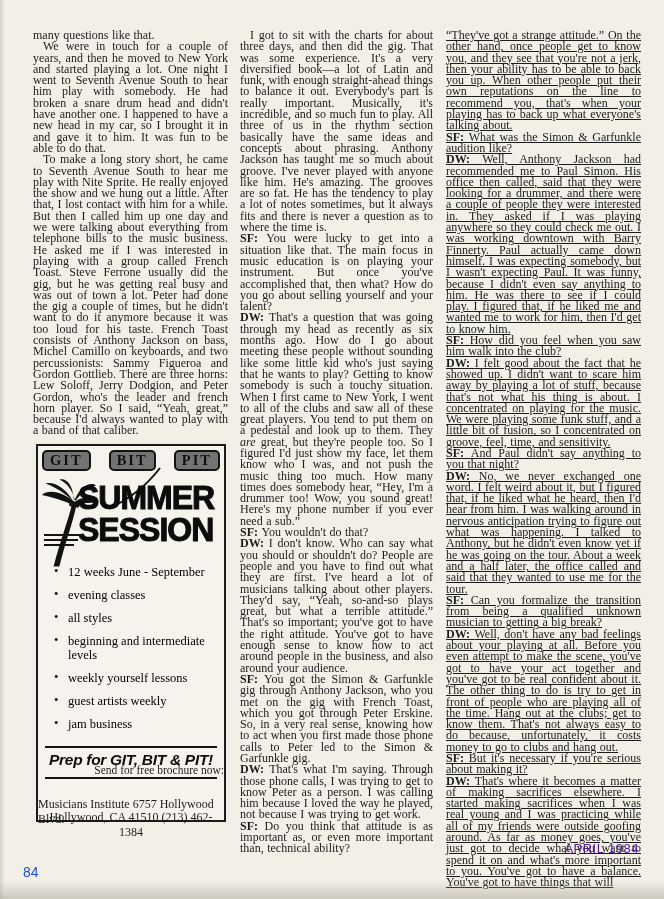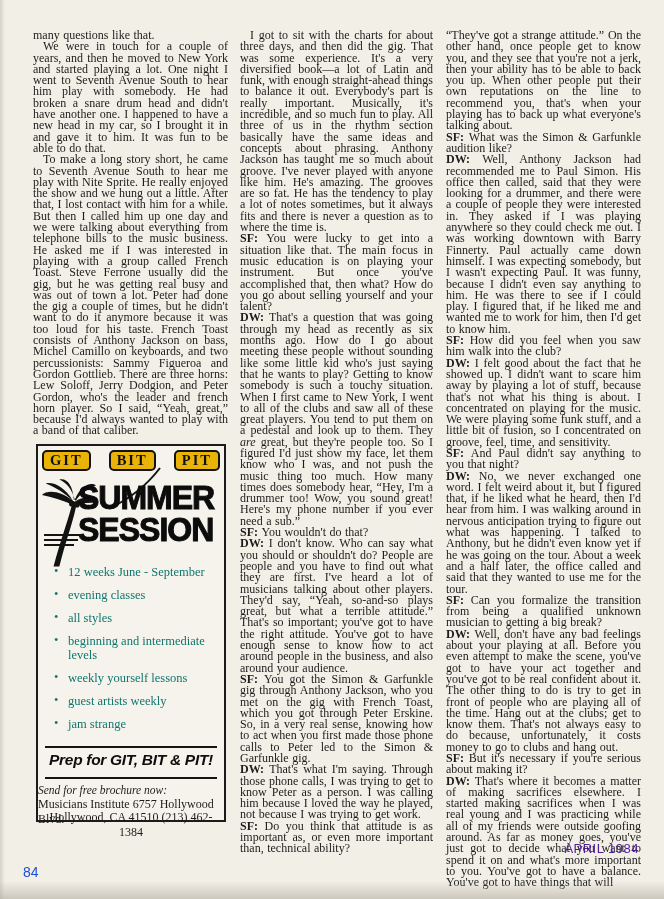--- a/index.html
+++ b/index.html
@@ -13,69 +13,69 @@
     background:linear-gradient(180deg, rgba(190,185,172,0) 0%, rgba(178,173,160,0.6) 100%);
   }
   .scan-left{
     position:absolute; left:0; top:0; bottom:0; width:5px;
     background:linear-gradient(90deg, rgba(160,155,145,0.35), rgba(160,155,145,0));
   }
   
   .col{ position:absolute; top:30px; }
   .col-1{ left:33px;  width:195px; }
   .col-2{ left:240px; width:193px; }
-  .col-3{ left:446px; width:195px; }
+  .col-3{ left:446px; width:195px;text-decoration:underline; }
   .body-para{
     margin:0; font-size:12px; line-height:11.3px;
     text-align:justify; word-spacing:0.5px;
   }
   .body-para.indent{ text-indent:10px; }
   .body-para b{ font-weight:bold; }
   
   .ad{
     position:absolute; left:36px; top:444px; width:186px; height:374px;
     border:2px solid #1b1b1b; background:#f5f3ec;
   }
   .logo-row{
     position:absolute; left:4px; right:4px; top:4px;
     display:flex; justify-content:space-between;
   }
   .logo-box{
     display:inline-block; border:2.5px solid #131313; border-radius:5px;
     padding:0 6px; height:17px; line-height:16px;
     font-weight:bold; font-size:14.5px; letter-spacing:2px;
-    background:#eab308; color:#111;
+    background:#737373; color:#111;
   }
   .swoosh{ position:absolute; left:30px; top:20px; }
   .palm{ position:absolute; left:2px; top:28px; }
   .ad-title{
     position:absolute; left:40px; top:36px;
     font-family:"Liberation Sans", sans-serif; font-weight:bold;
     font-size:32px; line-height:30px; color:#0c0c0c;
     letter-spacing:-1px; -webkit-text-stroke:1px #0c0c0c;
     transform:scaleY(1.05); transform-origin:top left; white-space:nowrap;
   }
   .ground-lines{ position:absolute; left:6px; top:88px; }
   .ground-lines div{ height:2px; background:#141414; margin-bottom:3px; }
   .gl-1{ width:38px; } .gl-2{ width:34px; } .gl-3{ width:30px; }
   .ad-bullets{
     position:absolute; left:16px; top:120px; width:160px;
     margin:0; padding:0; list-style:none;
-    font-size:12.5px; line-height:13.5px; color:#0f766e;
+    font-size:12.5px; line-height:13.5px; color:#000000;
   }
   .ad-bullets li{ margin-bottom:9.5px; padding-left:14px; position:relative; }
   .ad-bullets li::before{ content:"•"; position:absolute; left:0; top:-1px; }
   .prep-rule{ position:absolute; left:7px; right:7px; height:0; border-top:2px solid #141414; }
   .rule-top{ top:300px; } .rule-bottom{ top:331px; }
   .prep-text{
     position:absolute; left:0; right:0; top:305px; text-align:center;
     font-family:"Liberation Sans", sans-serif; font-weight:bold; font-style:italic;
     font-size:15.5px; color:#0e0e0e; letter-spacing:-0.3px;
   }
-  .send-line{ position:absolute; left:0; right:0; top:338px; text-align:left; font-size:11.5px;font-style:italic; }
+  .send-line{ position:absolute; left:0; right:0; top:318px; text-align:right; font-size:11.5px; }
   .addr-1{ position:absolute; left:0; right:0; top:351px; font-size:12px; }
   .addr-2{ position:absolute; left:0; right:0; top:363.5px; text-align:center; font-size:12px; }
   
   .page-num{
     position:absolute; left:23px; top:864px;
     font-family:"Liberation Sans", sans-serif; font-size:14px; color:#1d4ed8;
   }
   .issue{
     position:absolute; right:25px; top:841px;
     font-family:"Liberation Sans", sans-serif; font-size:13px;
@@ -151,21 +151,21 @@
         <div class="gl-3"></div>
     </div>
 
     <ul class="ad-bullets">
         <li>12 weeks June - September</li>
         <li>evening classes</li>
         <li>all styles</li>
         <li>beginning and intermediate levels</li>
         <li>weekly yourself lessons</li>
         <li>guest artists weekly</li>
-        <li>jam strange</li>
+        <li>jam business</li>
       </ul>
 
     <div class="prep-rule rule-top"></div>
     <div class="prep-text">Prep for GIT, BIT &amp; PIT!</div>
     <div class="prep-rule rule-bottom"></div>
 
     <div class="send-line">Send for free brochure now:</div>
     <div class="addr-1">Musicians Institute  6757 Hollywood Blvd.</div>
     <div class="addr-2">Hollywood, CA 41510    (213) 462-1384</div>
   </div>

